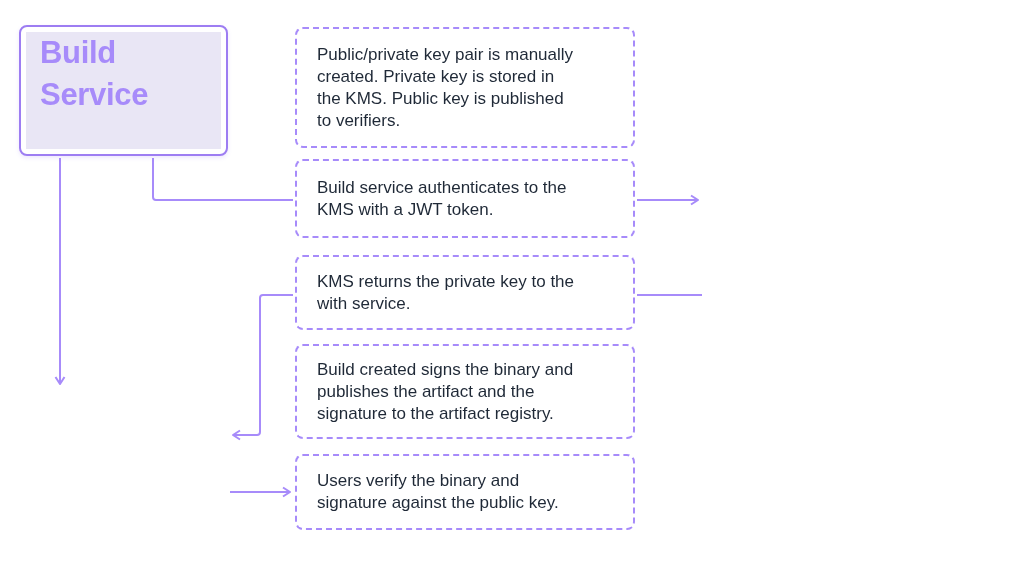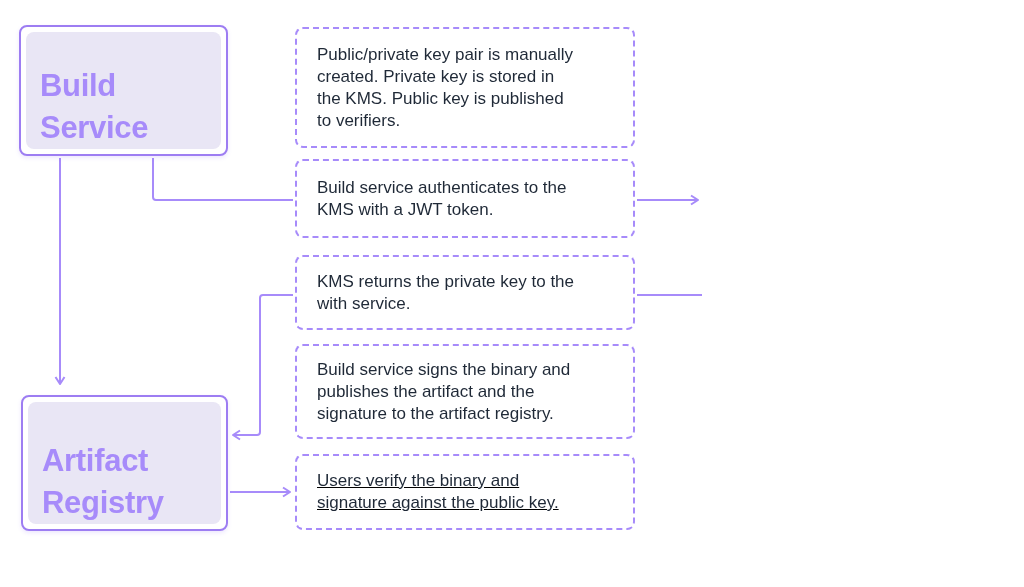--- a/index.html
+++ b/index.html
@@ -29,23 +29,23 @@
     position: absolute;
     border: 2px solid var(--solid-border, #9d7df2);
     border-radius: 8px;
     background: #ffffff;
     box-shadow: 0 2px 4px rgba(124, 93, 250, 0.14);
   }
   .node-inner {
     position: absolute;
     inset: 5px;
     background: var(--node-fill, #e9e6f5);
-    border-radius: 8px;
+    border-radius: 0;
     display: flex;
-    align-items: flex-end;
+    align-items: flex-start;
     padding-left: 14px;
     padding-right: 8px;
   }
   .node-label {
     font-size: 31px;
     font-weight: 700;
     line-height: 42px;
     letter-spacing: -0.3px;
     color: var(--node-label, #a78bfa);
     white-space: pre-line;
@@ -69,21 +69,21 @@
   .note-text {
     font-size: 17px;
     line-height: 22px;
     color: var(--note-text, #1f2937);
     white-space: pre-line;
   }
   .note--1 { top: 27px;  height: 121px; }
   .note--2 { top: 159px; height: 79px;  }
   .note--3 { top: 255px; height: 75px;  }
   .note--4 { top: 344px; height: 95px;  }
-  .note--5 { top: 454px; height: 76px; text-decoration: underline;  }
+  .note--5 { top: 454px; height: 76px;  }
 </style>
 </head>
 <body>
 
 <div class="canvas">
 
   <svg class="connectors" width="1024" height="587" viewBox="0 0 1024 587">
     <defs>
       <marker id="arrow" viewBox="0 0 13 13" markerWidth="13" markerHeight="13" refX="10" refY="6.5" orient="auto" markerUnits="userSpaceOnUse">
         <path class="connector" d="M3 2 L10 6.5 L3 11"></path>
@@ -98,46 +98,40 @@
   </svg>
 
   <div class="node node--build">
     <div class="node-inner">
       <span class="node-label">Build
 Service</span>
     </div>
   </div>
 
 
-  <div class="node node--artifact">
-    <div class="node-inner">
-      <span class="node-label">Artifact
-Registry</span>
-    </div>
-  </div>
 
   <div class="note note--2">
     <p class="note-text">Build service authenticates to the
 KMS with a JWT token.</p>
   </div>
 
   <div class="note note--1">
     <p class="note-text">Public/private key pair is manually
 created. Private key is stored in
 the KMS. Public key is published
 to verifiers.</p>
   </div>
 
   <div class="note note--3">
     <p class="note-text">KMS returns the private key to the
 with service.</p>
   </div>
 
   <div class="note note--4">
-    <p class="note-text">Build service signs the binary and
+    <p class="note-text">Build created signs the binary and
 publishes the artifact and the
 signature to the artifact registry.</p>
   </div>
 
   <div class="note note--5">
     <p class="note-text">Users verify the binary and
 signature against the public key.</p>
   </div>
 
 </div>

